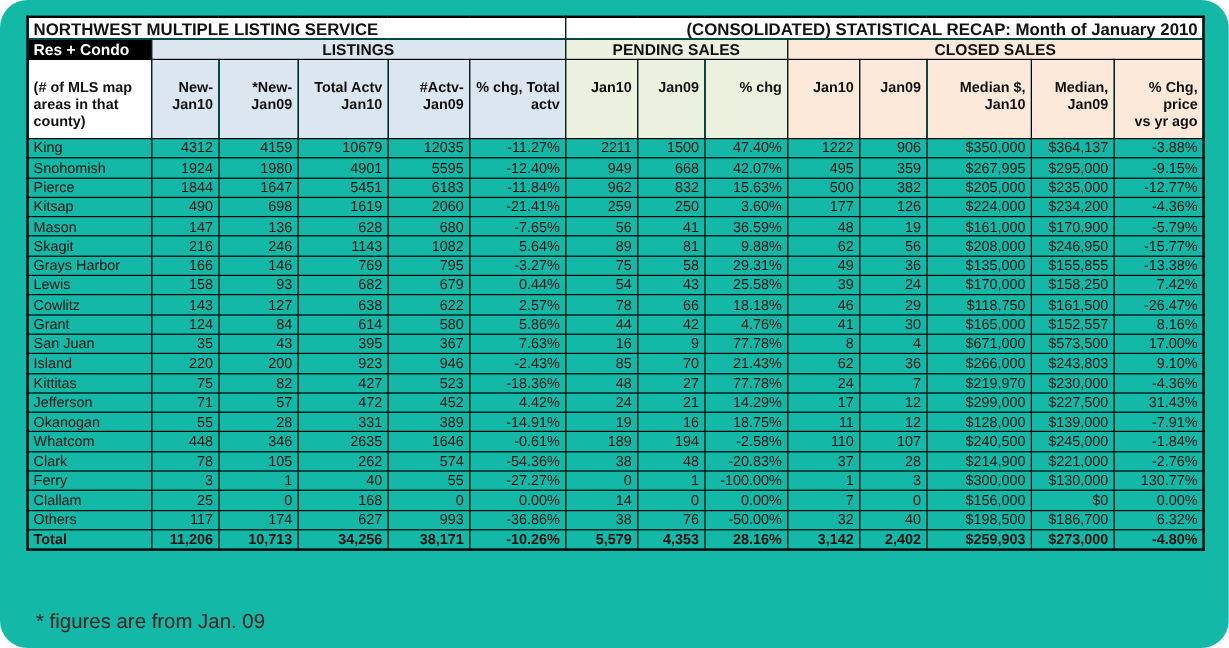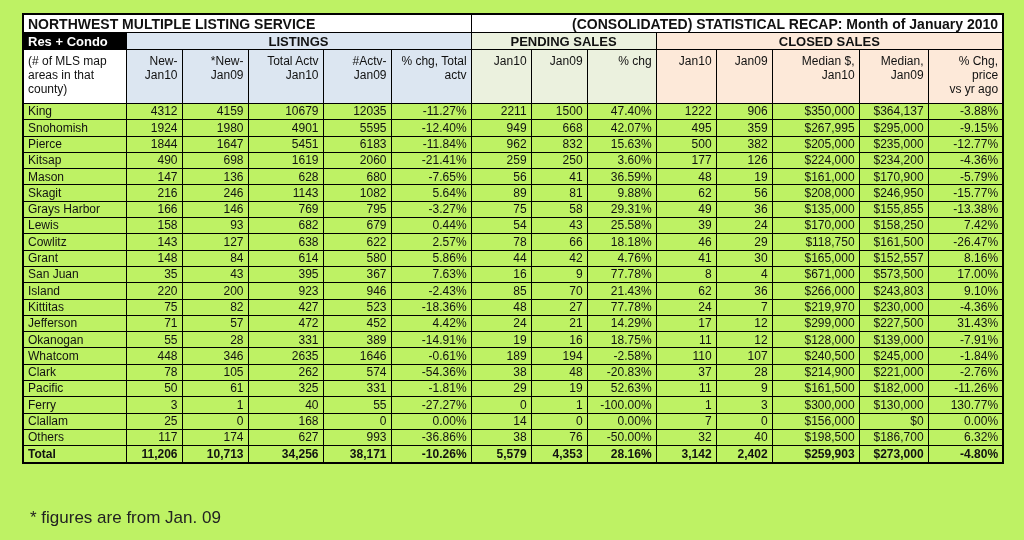--- a/index.html
+++ b/index.html
@@ -1,17 +1,17 @@
 <!DOCTYPE html>
 <html><head>
 <meta charset="utf-8">
 <style>
   html,body{margin:0;padding:0;background:#ffffff;}
   body{width:1024px;height:540px;font-family:"Liberation Sans",sans-serif;color:#111;}
-  .page{position:relative;width:1024px;height:540px;background:#bef264;overflow:hidden;}
+  .page{position:relative;width:1024px;height:540px;background:#14b8a6;overflow:hidden;border-radius:23px;}
   table.recap{
     position:absolute;left:22px;top:13px;width:980px;
     border-collapse:collapse;table-layout:fixed;
     border:2px solid #000;
   }
   .recap td,.recap th{
     border:1px solid #000;
     padding:0 4px;
     font-size:12px;
     overflow:hidden;
@@ -23,22 +23,22 @@
   }
   .title-right{text-align:right;}
   .section-row td{
     font-weight:bold;font-size:13px;text-align:center;height:16px;
   }
   .res-condo{background:#000;color:#fff;text-align:left !important;}
   .bg-listings{background:#dce6f1;}
   .bg-pending{background:#ebf1de;}
   .bg-closed{background:#fde9d9;}
   .colhead-row th{
-    font-weight:normal;text-align:right;vertical-align:top;
-    white-space:pre-line;height:49px;padding-top:4px;line-height:1.18;
+    font-weight:bold;text-align:right;vertical-align:top;
+    white-space:pre-line;height:49px;padding-top:16px;line-height:1.18;
   }
   .county-head{
     text-align:left !important;background:#fff;white-space:normal !important;
     font-size:11.5px;
   }
   tbody td{height:15.3px;text-align:right;line-height:1.05;}
   tbody td.county{text-align:left;}
   tr.total td{font-weight:bold;}
   .footnote{
     position:absolute;left:30px;top:508px;font-size:17px;color:#222;
@@ -241,21 +241,21 @@
           <td>66</td>
           <td>18.18%</td>
           <td>46</td>
           <td>29</td>
           <td>$118,750</td>
           <td>$161,500</td>
           <td>-26.47%</td>
         </tr>
         <tr>
           <td class="county">Grant</td>
-          <td>148</td>
+          <td>124</td>
           <td>84</td>
           <td>614</td>
           <td>580</td>
           <td>5.86%</td>
           <td>44</td>
           <td>42</td>
           <td>4.76%</td>
           <td>41</td>
           <td>30</td>
           <td>$165,000</td>
@@ -366,36 +366,20 @@
           <td>574</td>
           <td>-54.36%</td>
           <td>38</td>
           <td>48</td>
           <td>-20.83%</td>
           <td>37</td>
           <td>28</td>
           <td>$214,900</td>
           <td>$221,000</td>
           <td>-2.76%</td>
-        </tr>
-        <tr>
-          <td class="county">Pacific</td>
-          <td>50</td>
-          <td>61</td>
-          <td>325</td>
-          <td>331</td>
-          <td>-1.81%</td>
-          <td>29</td>
-          <td>19</td>
-          <td>52.63%</td>
-          <td>11</td>
-          <td>9</td>
-          <td>$161,500</td>
-          <td>$182,000</td>
-          <td>-11.26%</td>
         </tr>
         <tr>
           <td class="county">Ferry</td>
           <td>3</td>
           <td>1</td>
           <td>40</td>
           <td>55</td>
           <td>-27.27%</td>
           <td>0</td>
           <td>1</td>

